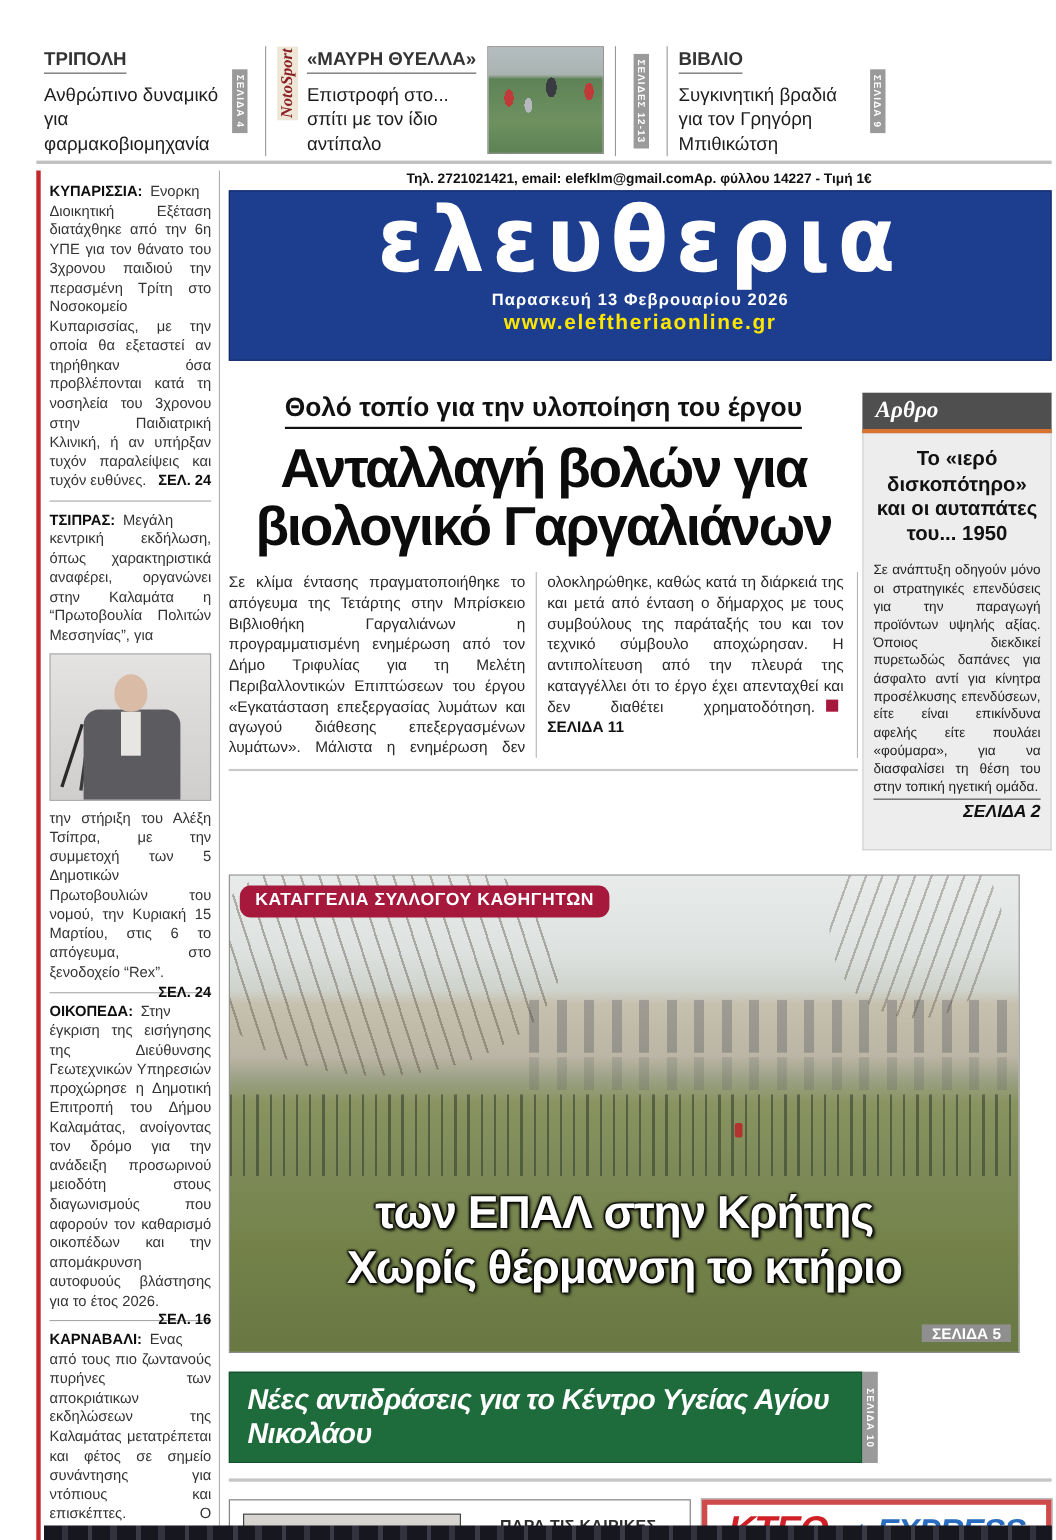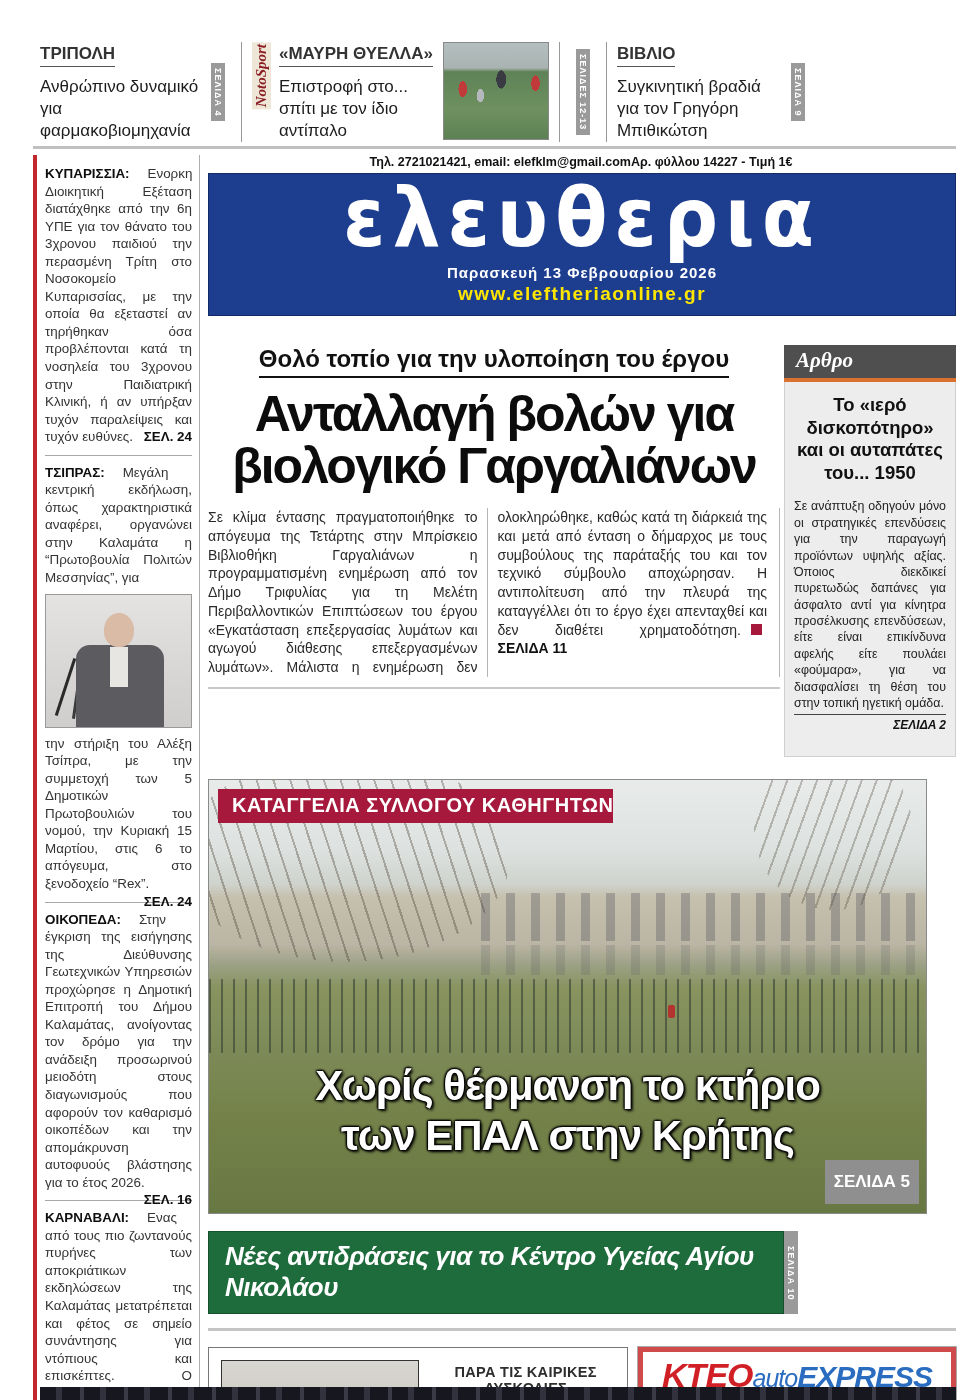--- a/index.html
+++ b/index.html
@@ -22,69 +22,69 @@
       radial-gradient(8px 15px at 55% 38%,#3a3a42 60%,transparent 61%),
       radial-gradient(6px 11px at 35% 55%,#b5b8bc 60%,transparent 61%),
       linear-gradient(180deg,#b4bec0 0%,#a9b3b0 26%,#5e8257 30%,#6f9160 70%,#5d8153 100%);}
   .hrule{height:3px;background:#c0c0c0;margin:4px 0 6px 0;}
 
   
   .content-row{display:flex;align-items:stretch;}
   .sidebar{width:167px;box-sizing:border-box;border-left:4px solid #c1272d;border-right:1px solid #adadad;padding:2px 7px 0 8px;}
   .sb-item{border-bottom:1px solid #a8a8a8;padding:8px 0 9px 0;font-size:13.4px;line-height:1.31;text-align:justify;color:#333;}
   .sb-item:last-child{border-bottom:none;}
-  .sb-label{color:#0e0e0e;margin-right:18px;}
+  .sb-label{color:#0e0e0e;margin-right:7px;}
   .sb-page{float:right;color:#0e0e0e;margin-left:6px;}
   .sb-p{margin:0;}
   .sb-photo{margin:7px 0;border:1px solid #999;}
   .photo-tsipras{height:132px;position:relative;background:linear-gradient(180deg,#e4e3e1 0%,#d7d6d4 60%,#cfcecc 100%);overflow:hidden;}
   .photo-tsipras .head{position:absolute;left:58px;top:18px;width:30px;height:34px;background:#d9bba6;border-radius:50% 50% 45% 45%;}
   .photo-tsipras .suit{position:absolute;left:30px;top:50px;width:88px;height:82px;background:#5c5b60;border-radius:14px 14px 0 0;}
   .photo-tsipras .shirt{position:absolute;left:64px;top:52px;width:18px;height:40px;background:#e8e6e2;}
   .photo-tsipras .mic{position:absolute;left:18px;top:62px;width:3px;height:60px;background:#2a2a2a;transform:rotate(18deg);}
   .photo-tsipras .mic2{position:absolute;left:30px;top:66px;width:3px;height:58px;background:#3a3a3a;transform:rotate(8deg);}
 
   
   .main-col{flex:1;padding-left:8px;}
   .mh-topline{display:flex;justify-content:center;font-size:12.5px;font-weight:bold;color:#111;margin:0 2px 4px 0;}
-  .mh-box{background:#1d3e8f;border:1px solid #122a66;text-align:center;padding:8px 0 10px 0;}
+  .mh-box{background:#1d3e8f;border:1px solid #122a66;text-align:center;padding:8px 0 22px 0;}
   .mh-logo{color:#fff;font-family:"DejaVu Sans",sans-serif;font-weight:bold;font-size:76px;line-height:0.95;letter-spacing:7px;transform:scaleY(1.08);}
   .mh-date{color:#fff;font-size:15px;font-weight:bold;margin-top:10px;letter-spacing:1px;}
   .mh-url{color:#ffe600;font-size:19px;font-weight:bold;letter-spacing:1.5px;margin-top:2px;}
 
   .lead-row{display:flex;margin-top:29px;}
   .lead-left{width:572px;}
   .kicker-wrap{text-align:center;}
   .kicker{font-size:24px;font-weight:bold;color:#111;border-bottom:2px solid #111;display:inline-block;padding-bottom:3px;}
   .headline{font-size:50px;font-weight:800;letter-spacing:-2px;line-height:1.04;text-align:center;color:#0c0c0c;margin:10px 0 16px 0;}
   .lead-body{column-count:2;column-gap:20px;column-rule:1px solid #b5b5b5;border-right:1px solid #b5b5b5;padding-right:12px;font-size:14px;line-height:1.34;text-align:justify;color:#2a2a2a;}
   .redsq{display:inline-block;width:11px;height:11px;background:#a6193c;margin:0 5px 0 10px;}
   .lead-pgref{font-weight:bold;color:#111;white-space:nowrap;}
   .hr-light{width:572px;height:2px;background:#c9c9c9;margin:10px 0 0 0;}
 
   .arthro{width:172px;margin-left:auto;}
   .arthro-head{background:#4f4f4f;color:#fff;font-family:"Liberation Serif",serif;font-style:italic;font-weight:bold;font-size:21px;padding:3px 12px 5px 12px;border-bottom:4px solid #d9722e;}
   .arthro-box{background:#ededed;border:1px solid #cfcfcf;border-top:none;padding:12px 9px 24px 9px;}
   .arthro-title{font-size:18.5px;font-weight:bold;text-align:center;line-height:1.22;color:#111;margin:0 0 14px 0;}
   .arthro-body{font-size:12.4px;line-height:1.32;text-align:justify;color:#222;margin:0;border-bottom:1px solid #444;padding-bottom:3px;}
-  .arthro-pgref{text-align:right;font-size:12px;font-weight:bold;font-style:italic;color:#111;margin-top:3px;}
+  .arthro-pgref{text-align:right;font-size:16px;font-weight:bold;font-style:italic;color:#111;margin-top:3px;}
 
   
   .photo-story{position:relative;width:717px;height:433px;margin-top:22px;border:1px solid #8a8a8a;overflow:hidden;
     background:linear-gradient(180deg,#e8ebea 0%,#dde2e0 16%,#cfd3cd 24%,#c6c0ae 27%,#bab5a4 38%,#9aa083 43%,#88935f 48%,#7d8a58 62%,#748249 78%,#687843 100%);}
   .ps-windows{position:absolute;top:26%;height:11%;left:38%;right:1%;background:repeating-linear-gradient(90deg,rgba(68,70,82,.55) 0 9px,transparent 9px 25px);opacity:.55;}
   .ps-windows2{position:absolute;top:38%;height:7%;left:38%;right:1%;background:repeating-linear-gradient(90deg,rgba(68,70,82,.4) 0 9px,transparent 9px 25px);opacity:.4;}
   .ps-fence{position:absolute;top:46%;height:17%;left:0;right:0;background:repeating-linear-gradient(90deg,rgba(45,55,45,.55) 0 2px,transparent 2px 12px);}
   .ps-tree{position:absolute;left:-4%;top:-6%;width:46%;height:48%;background:repeating-linear-gradient(72deg,rgba(70,58,46,.35) 0 2px,transparent 2px 16px);border-radius:50%;}
   .ps-tree2{position:absolute;right:2%;top:-8%;width:22%;height:38%;background:repeating-linear-gradient(110deg,rgba(70,58,46,.3) 0 2px,transparent 2px 14px);border-radius:50%;}
   .ps-dot{position:absolute;left:64%;top:52%;width:7px;height:13px;background:#b3342f;border-radius:2px;}
-  .red-banner{position:absolute;top:9px;left:9px;background:#a6193c;color:#fff;font-weight:bold;font-size:20px;letter-spacing:.5px;padding:5px 0 6px 14px;}
+  .red-banner{position:absolute;top:9px;left:9px;background:#a6193c;color:#fff;font-weight:bold;font-size:16px;letter-spacing:.5px;padding:5px 14px 6px 14px;border-radius:10px;}
   .overlay-head{position:absolute;left:0;right:0;bottom:52px;text-align:center;color:#fff;font-weight:800;font-size:42px;line-height:1.2;letter-spacing:-1px;
     text-shadow:2px 2px 3px #000,-1px -1px 2px #000,1px -1px 2px #000,-1px 1px 2px #000;}
-  .photo-tab{position:absolute;right:7px;bottom:9px;background:#8f8f8f;color:#fff;font-size:17px;font-weight:bold;padding:12px 9px;}
+  .photo-tab{position:absolute;right:7px;bottom:9px;background:#8f8f8f;color:#fff;font-size:14px;font-weight:bold;padding:0 9px;}
 
   
   .green-row{display:flex;align-items:stretch;margin-top:17px;width:590px;}
   .green-banner{background:#1e6b3c;border:1px solid #14512c;color:#fff;font-size:26px;font-weight:bold;font-style:italic;padding:9px 14px 10px 16px;flex:1;letter-spacing:-0.5px;}
   .green-tab{writing-mode:vertical-rl;background:#9a9a9a;color:#fff;font-size:9px;font-weight:bold;text-align:center;padding:4px 2px;letter-spacing:1px;}
   .hr-mid{width:748px;height:3px;background:#c5c5c5;margin:14px 0 0 0;}
 
   
   .bottom-row{display:flex;gap:10px;margin-top:16px;}
   .tsikno-box{position:relative;width:420px;box-sizing:border-box;border:1px solid #777;padding:12px 10px 10px 12px;display:flex;height:190px;}
@@ -207,22 +207,22 @@
 
       <div class="photo-story">
         <div class="ps-tree"></div>
         <div class="ps-tree2"></div>
         <div class="ps-windows"></div>
         <div class="ps-windows2"></div>
         <div class="ps-fence"></div>
         <div class="ps-dot"></div>
         <div class="red-banner">ΚΑΤΑΓΓΕΛΙΑ ΣΥΛΛΟΓΟΥ ΚΑΘΗΓΗΤΩΝ</div>
         <div class="overlay-head">
+          <div>των ΕΠΑΛ στην Κρήτης</div>
           <div>Χωρίς θέρμανση το κτήριο</div>
-          <div>των ΕΠΑΛ στην Κρήτης</div>
         </div>
         <div class="photo-tab">ΣΕΛΙΔΑ 5</div>
       </div>
 
       <div class="green-row">
         <div class="green-banner">Νέες αντιδράσεις για το Κέντρο Υγείας Αγίου Νικολάου</div>
         <div class="green-tab">ΣΕΛΙΔΑ 10</div>
       </div>
       <div class="hr-mid"></div>
 

